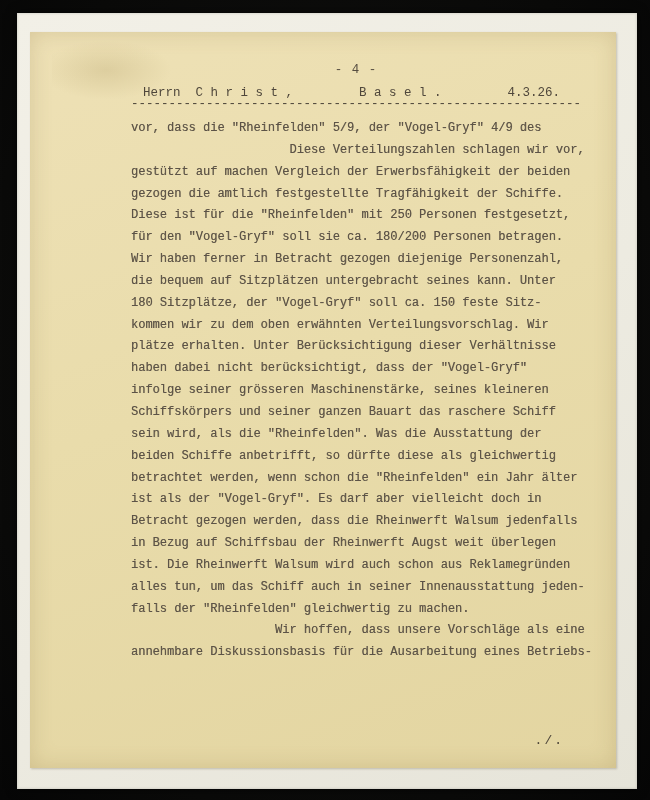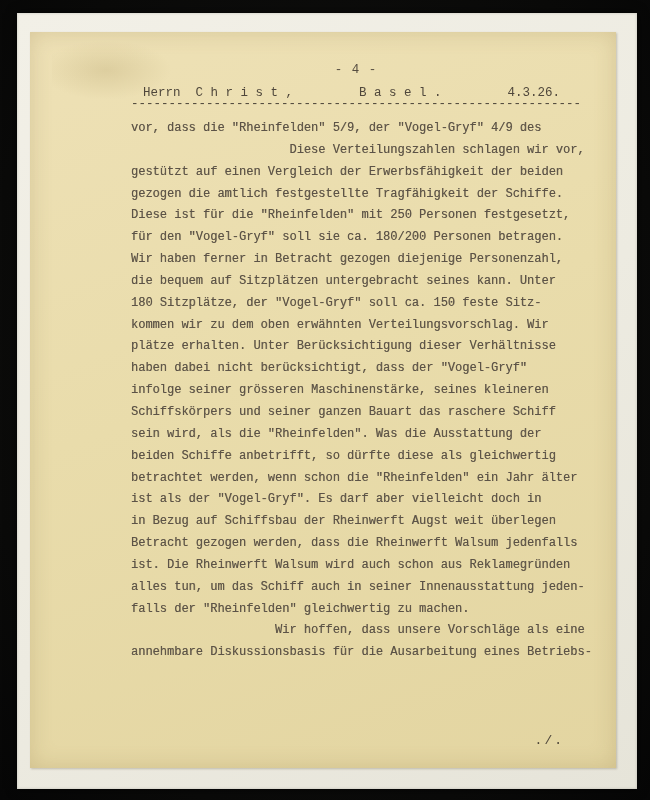--- a/index.html
+++ b/index.html
@@ -119,38 +119,38 @@
         <span>Herrn  C h r i s t ,</span>
         <span>B a s e l .</span>
         <span>4.3.26.</span>
       </div>
 
       <div class="underline">------------------------------------------------------------</div>
 
       <div class="body-block">
         <div class="line">vor, dass die "Rheinfelden" 5/9, der "Vogel-Gryf" 4/9 des</div>
         <div class="line">                      Diese Verteilungszahlen schlagen wir vor,</div>
-        <div class="line">gestützt auf einen Vergleich der Erwerbsfähigkeit der beiden</div>
+        <div class="line">gestützt auf machen Vergleich der Erwerbsfähigkeit der beiden</div>
         <div class="line">gezogen die amtlich festgestellte Tragfähigkeit der Schiffe.</div>
         <div class="line">Diese ist für die "Rheinfelden" mit 250 Personen festgesetzt,</div>
         <div class="line">für den "Vogel-Gryf" soll sie ca. 180/200 Personen betragen.</div>
         <div class="line">Wir haben ferner in Betracht gezogen diejenige Personenzahl,</div>
         <div class="line">die bequem auf Sitzplätzen untergebracht seines kann. Unter</div>
         <div class="line">180 Sitzplätze, der "Vogel-Gryf" soll ca. 150 feste Sitz-</div>
         <div class="line">kommen wir zu dem oben erwähnten Verteilungsvorschlag. Wir</div>
         <div class="line">plätze erhalten. Unter Berücksichtigung dieser Verhältnisse</div>
         <div class="line">haben dabei nicht berücksichtigt, dass der "Vogel-Gryf"</div>
         <div class="line">infolge seiner grösseren Maschinenstärke, seines kleineren</div>
         <div class="line">Schiffskörpers und seiner ganzen Bauart das raschere Schiff</div>
         <div class="line">sein wird, als die "Rheinfelden". Was die Ausstattung der</div>
         <div class="line">beiden Schiffe anbetrifft, so dürfte diese als gleichwertig</div>
         <div class="line">betrachtet werden, wenn schon die "Rheinfelden" ein Jahr älter</div>
         <div class="line">ist als der "Vogel-Gryf". Es darf aber vielleicht doch in</div>
+        <div class="line">Betracht gezogen werden, dass die Rheinwerft Walsum jedenfalls</div>
         <div class="line">in Bezug auf Schiffsbau der Rheinwerft Augst weit überlegen</div>
-        <div class="line">Betracht gezogen werden, dass die Rheinwerft Walsum jedenfalls</div>
         <div class="line">ist. Die Rheinwerft Walsum wird auch schon aus Reklamegründen</div>
         <div class="line">alles tun, um das Schiff auch in seiner Innenausstattung jeden-</div>
         <div class="line">falls der "Rheinfelden" gleichwertig zu machen.</div>
         <div class="line">                    Wir hoffen, dass unsere Vorschläge als eine</div>
         <div class="line">annehmbare Diskussionsbasis für die Ausarbeitung eines Betriebs-</div>
       </div>
 
       <div class="footer-mark">./.</div>
     </div>
   </div>

